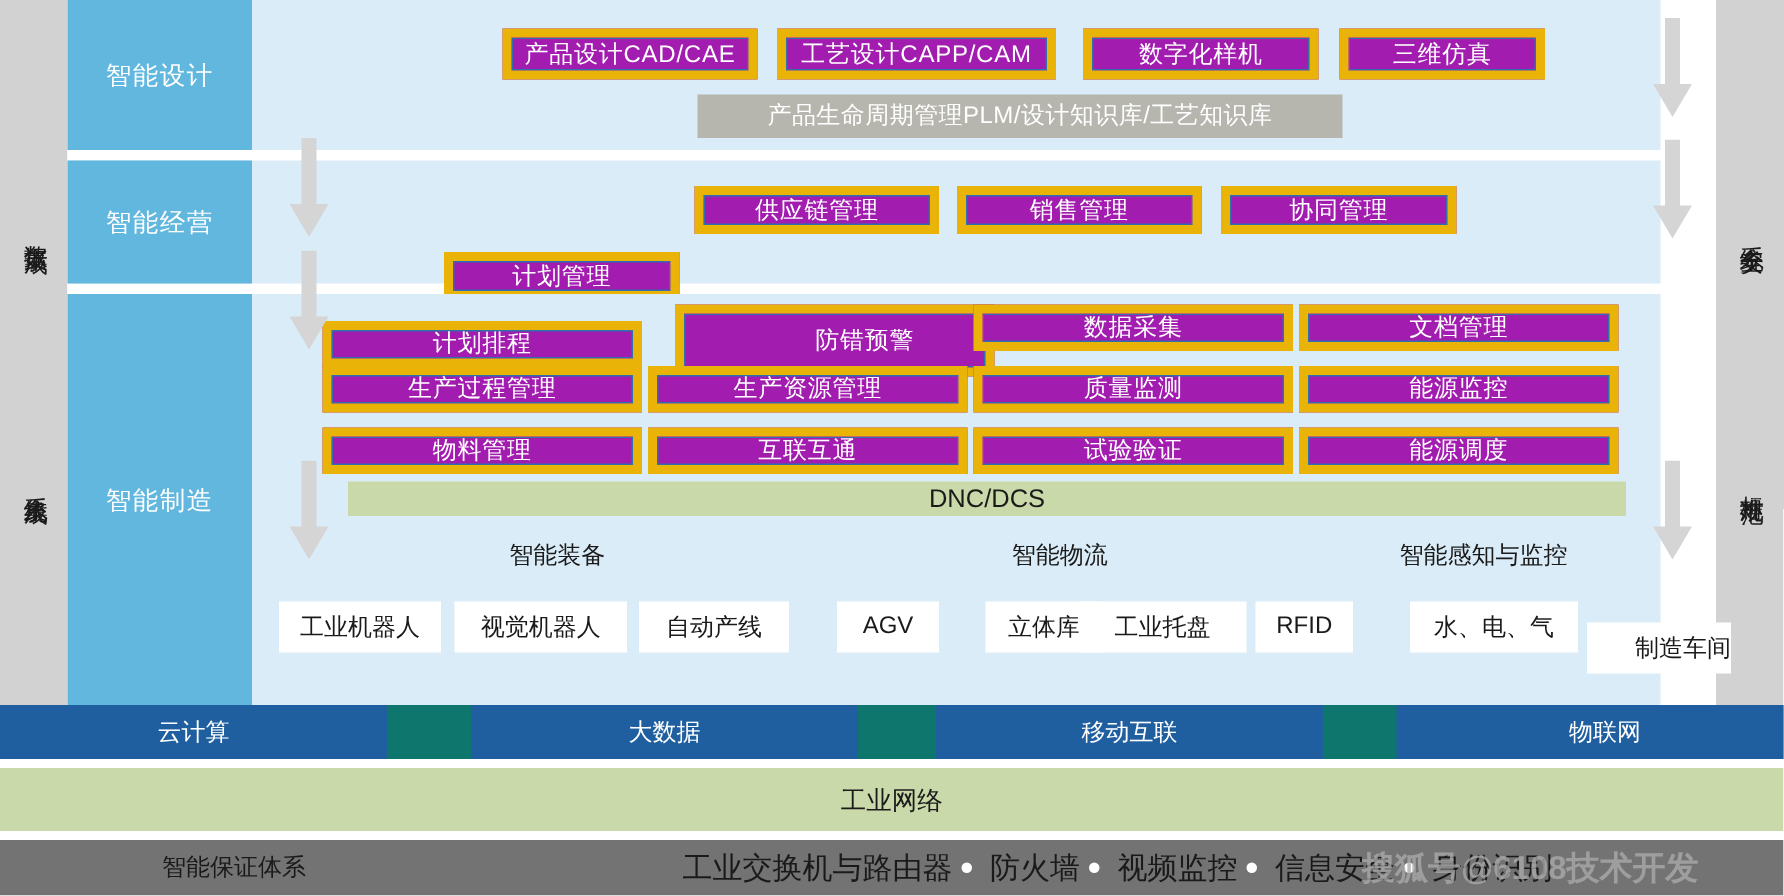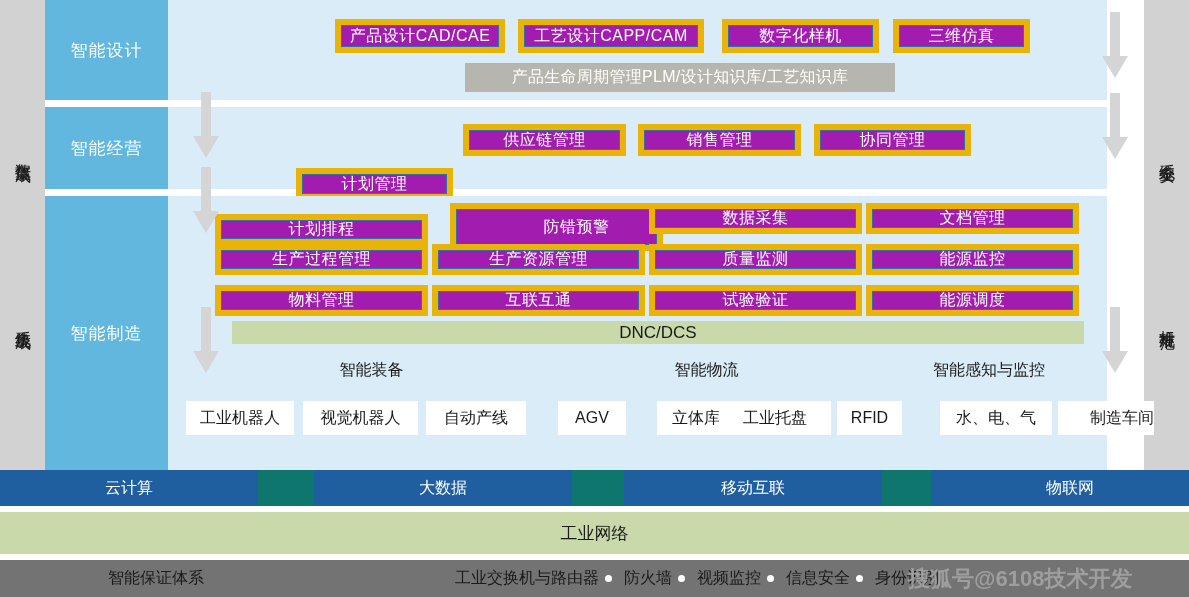--- a/index.html
+++ b/index.html
@@ -173,21 +173,21 @@
     white-space: nowrap;
   }
   .assure-items {
     position: absolute;
     left: 455px; top: 0; height: 37px;
     display: flex; align-items: center;
     gap: 0;
   }
   .assure-item {
     display: flex; align-items: center;
-    font-size: 16px; color: #1a1a1a;
+    font-size: 20px; color: #1a1a1a;
     white-space: nowrap;
   }
   .bullet {
     width: 7px; height: 7px; border-radius: 50%;
     background: #ffffff; margin: 0 12px 0 6px;
     flex: none;
   }
 
   
   .watermark {
@@ -262,21 +262,21 @@
     <div class="chip" style="left:141px;top:401px;width:108px;height:34px;">工业机器人</div>
     <div class="chip" style="left:258px;top:401px;width:115px;height:34px;">视觉机器人</div>
     <div class="chip" style="left:381px;top:401px;width:100px;height:34px;">自动产线</div>
 
     <div class="chip" style="left:513px;top:401px;width:68px;height:34px;">AGV</div>
     <div class="chip" style="left:612px;top:401px;width:78px;height:34px;">立体库</div>
     <div class="chip" style="left:674px;top:401px;width:112px;height:34px;">工业托盘</div>
     <div class="chip" style="left:792px;top:401px;width:65px;height:34px;">RFID</div>
 
     <div class="chip" style="left:895px;top:401px;width:112px;height:34px;">水、电、气</div>
-    <div class="chip" style="left:1013px;top:401px;width:96px;height:34px;padding-left:32px;">制造车间</div>
+    <div class="chip" style="left:1013px;top:415px;width:96px;height:34px;padding-left:32px;">制造车间</div>
 
     <div class="arrow" style="left:148px;top:92px;height:66px;">
       <svg viewBox="0 0 26 66" width="26" height="66" aria-hidden="true">
         <polygon points="8,0 18,0 18,44 26,44 13,66 0,44 8,44" fill="#d5d5d5"></polygon>
       </svg>
     </div>
     <div class="arrow" style="left:148px;top:167px;height:66px;">
       <svg viewBox="0 0 26 66" width="26" height="66" aria-hidden="true">
         <polygon points="8,0 18,0 18,44 26,44 13,66 0,44 8,44" fill="#d5d5d5"></polygon>
       </svg>

